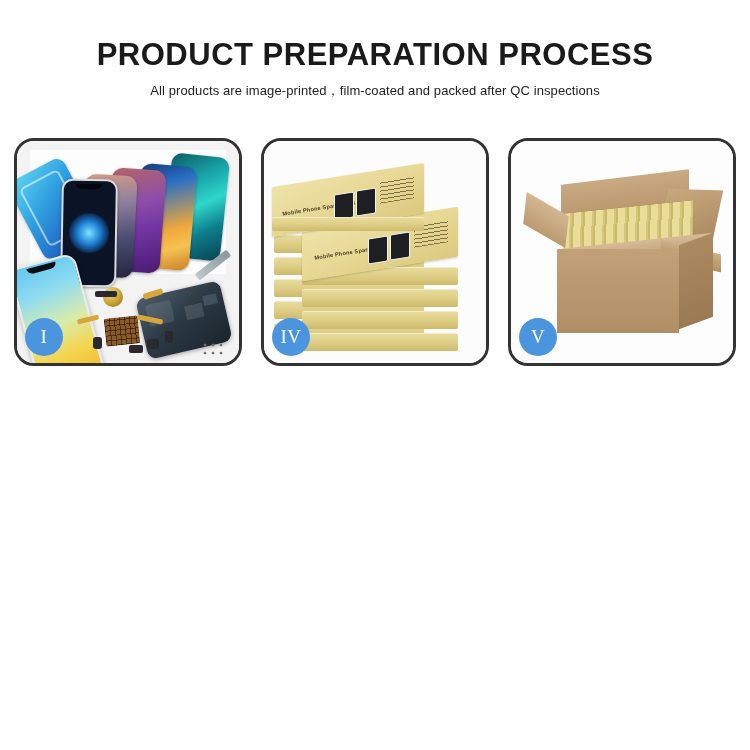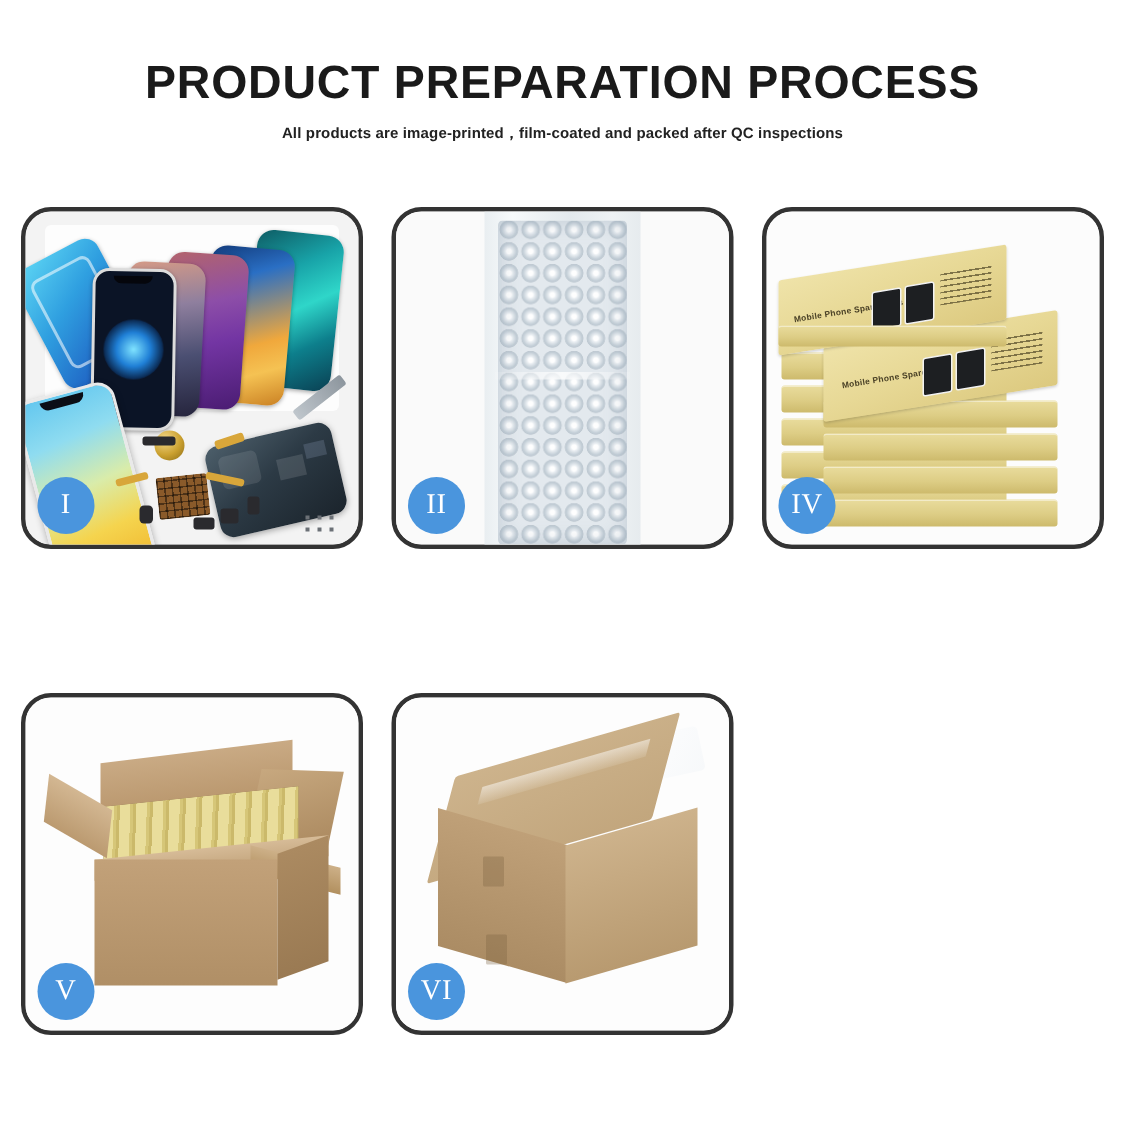--- a/index.html
+++ b/index.html
@@ -20,22 +20,22 @@
   .header { text-align: center; padding-top: 38px; }
   .title {
     font-size: 31px;
     font-weight: 700;
     letter-spacing: 0.5px;
     color: #1a1a1a;
     margin: 0;
     line-height: 1.1;
   }
   .subtitle {
-    font-size: 10px;
-    font-weight: 700;
+    font-size: 13px;
+    font-weight: 400;
     color: #222222;
     margin: 10px 0 0 0;
     letter-spacing: 0.1px;
   }
 
   
   .grid {
     position: absolute;
     left: 14px;
     top: 138px;
@@ -377,29 +377,20 @@
         <div class="chip" style="left:112px;top:204px;width:14px;height:8px;"></div>
         <div class="flex" style="left:126px;top:150px;width:20px;height:6px;transform:rotate(-18deg);"></div>
         <div class="flex" style="left:120px;top:176px;width:26px;height:5px;transform:rotate(12deg);"></div>
         <div class="flex" style="left:60px;top:176px;width:22px;height:5px;transform:rotate(-14deg);"></div>
         <div class="tweezer"></div>
         <div class="screwset"></div>
       </div>
       <div class="badge">I</div>
     </div>
 
-    <div class="panel">
-      <div class="stage">
-        <div class="p2bg"></div>
-        <div class="wrap"></div>
-        <div class="bubbles"></div>
-        <div class="wrap-seam"></div>
-      </div>
-      <div class="badge">II</div>
-    </div>
 
 
     <div class="panel">
       <div class="stage">
         <div class="p4bg"></div>
         <div class="stackwrap">
 
           <div class="sb sb-front" style="left:6px;top:166px;width:150px;height:18px;"></div>
           <div class="sb sb-front" style="left:6px;top:144px;width:150px;height:18px;"></div>
           <div class="sb sb-front" style="left:6px;top:122px;width:150px;height:18px;"></div>
@@ -438,28 +429,15 @@
         </div>
         <div class="c5-rim"></div>
         <div class="c5-flapfrontL"></div>
         <div class="c5-flapfrontR"></div>
         <div class="c5-body"></div>
         <div class="c5-right"></div>
       </div>
       <div class="badge">V</div>
     </div>
 
-    <div class="panel">
-      <div class="stage">
-        <div class="p6bg"></div>
-        <div class="c6-film"></div>
-        <div class="c6-top"></div>
-        <div class="c6-tape"></div>
-        <div class="c6-left"></div>
-        <div class="c6-right"></div>
-        <div class="c6-tab" style="left:58px;top:106px;"></div>
-        <div class="c6-tab" style="left:60px;top:158px;"></div>
-      </div>
-      <div class="badge">VI</div>
-    </div>
 
   </div>
 </div>
 
 </body></html>

